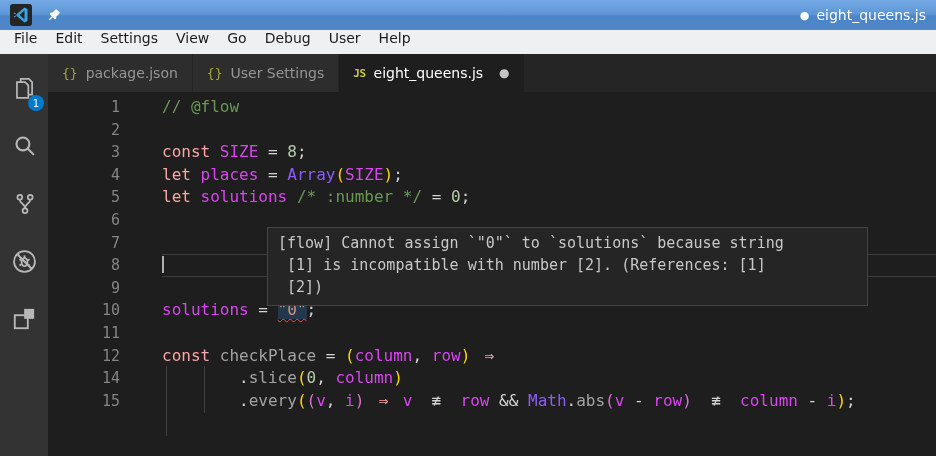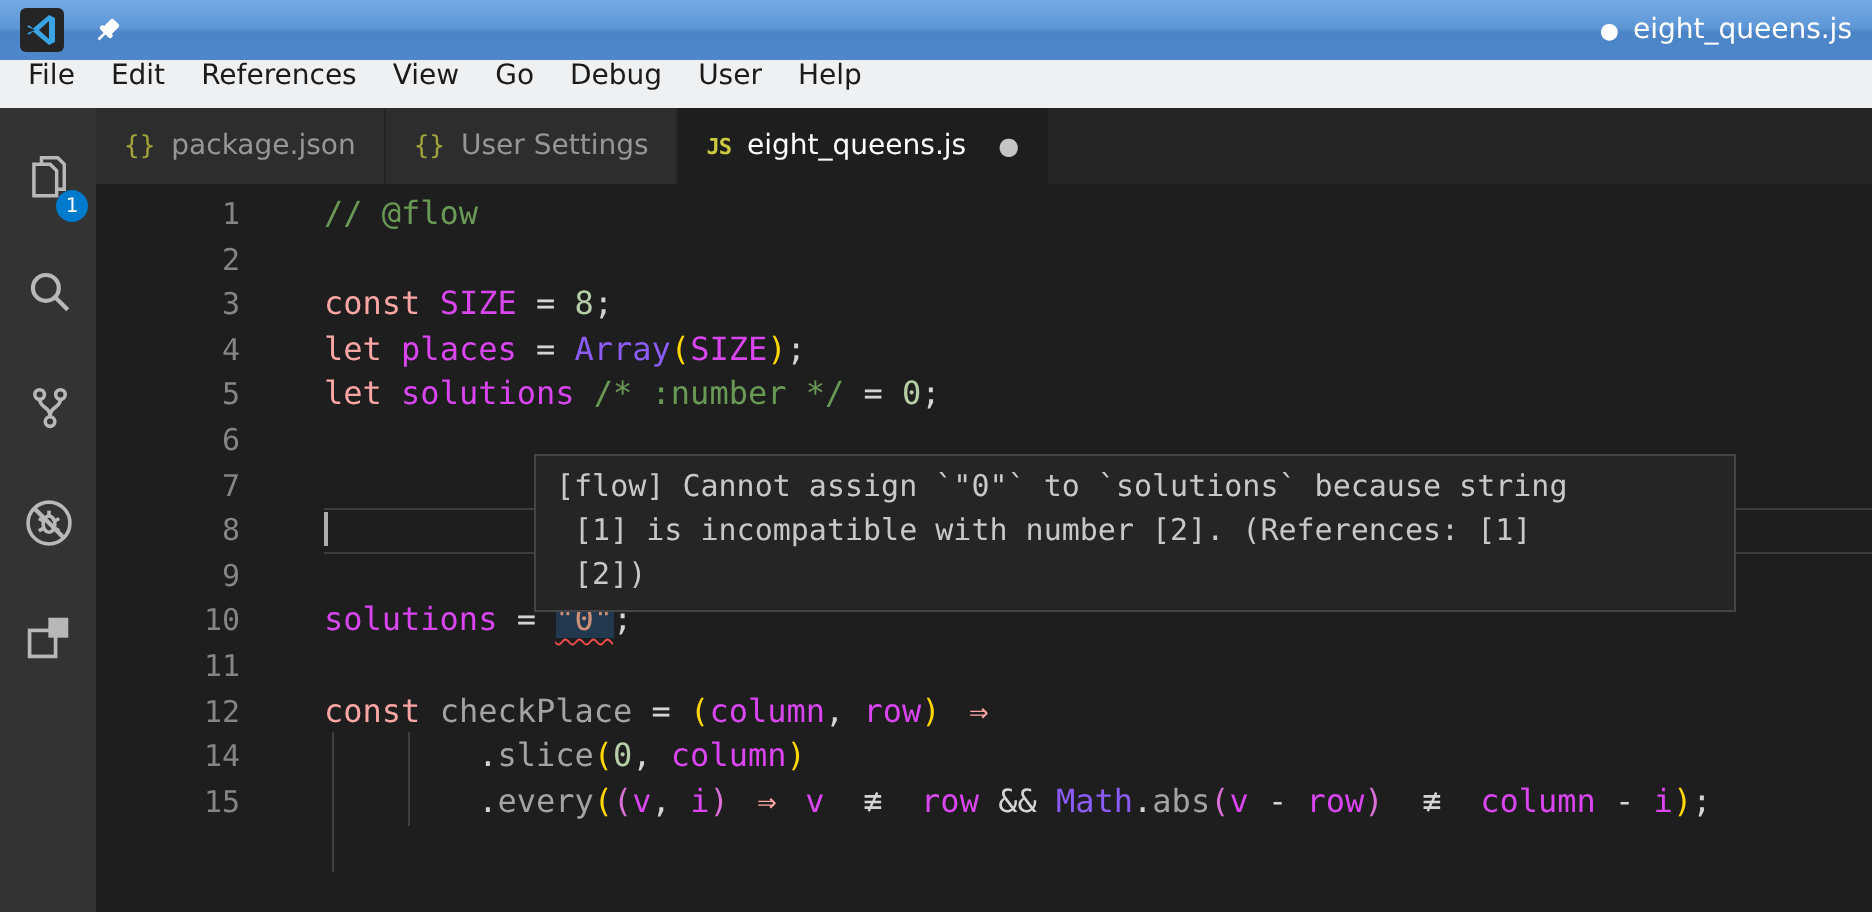--- a/index.html
+++ b/index.html
@@ -73,21 +73,21 @@
   </svg>
   <div class="titlebar-right">
     <span class="win-dot">●</span>
     <span>eight_queens.js</span>
   </div>
 </div>
 
 <div class="menubar" id="menubar">
     <span class="menu-item">File</span>
     <span class="menu-item">Edit</span>
-    <span class="menu-item">References</span>
+    <span class="menu-item">Settings</span>
     <span class="menu-item">View</span>
     <span class="menu-item">Go</span>
     <span class="menu-item">Debug</span>
     <span class="menu-item">User</span>
     <span class="menu-item">Help</span>
   </div>
 
 <div class="main">
   <div class="activitybar" id="activitybar">
       <div class="act">

